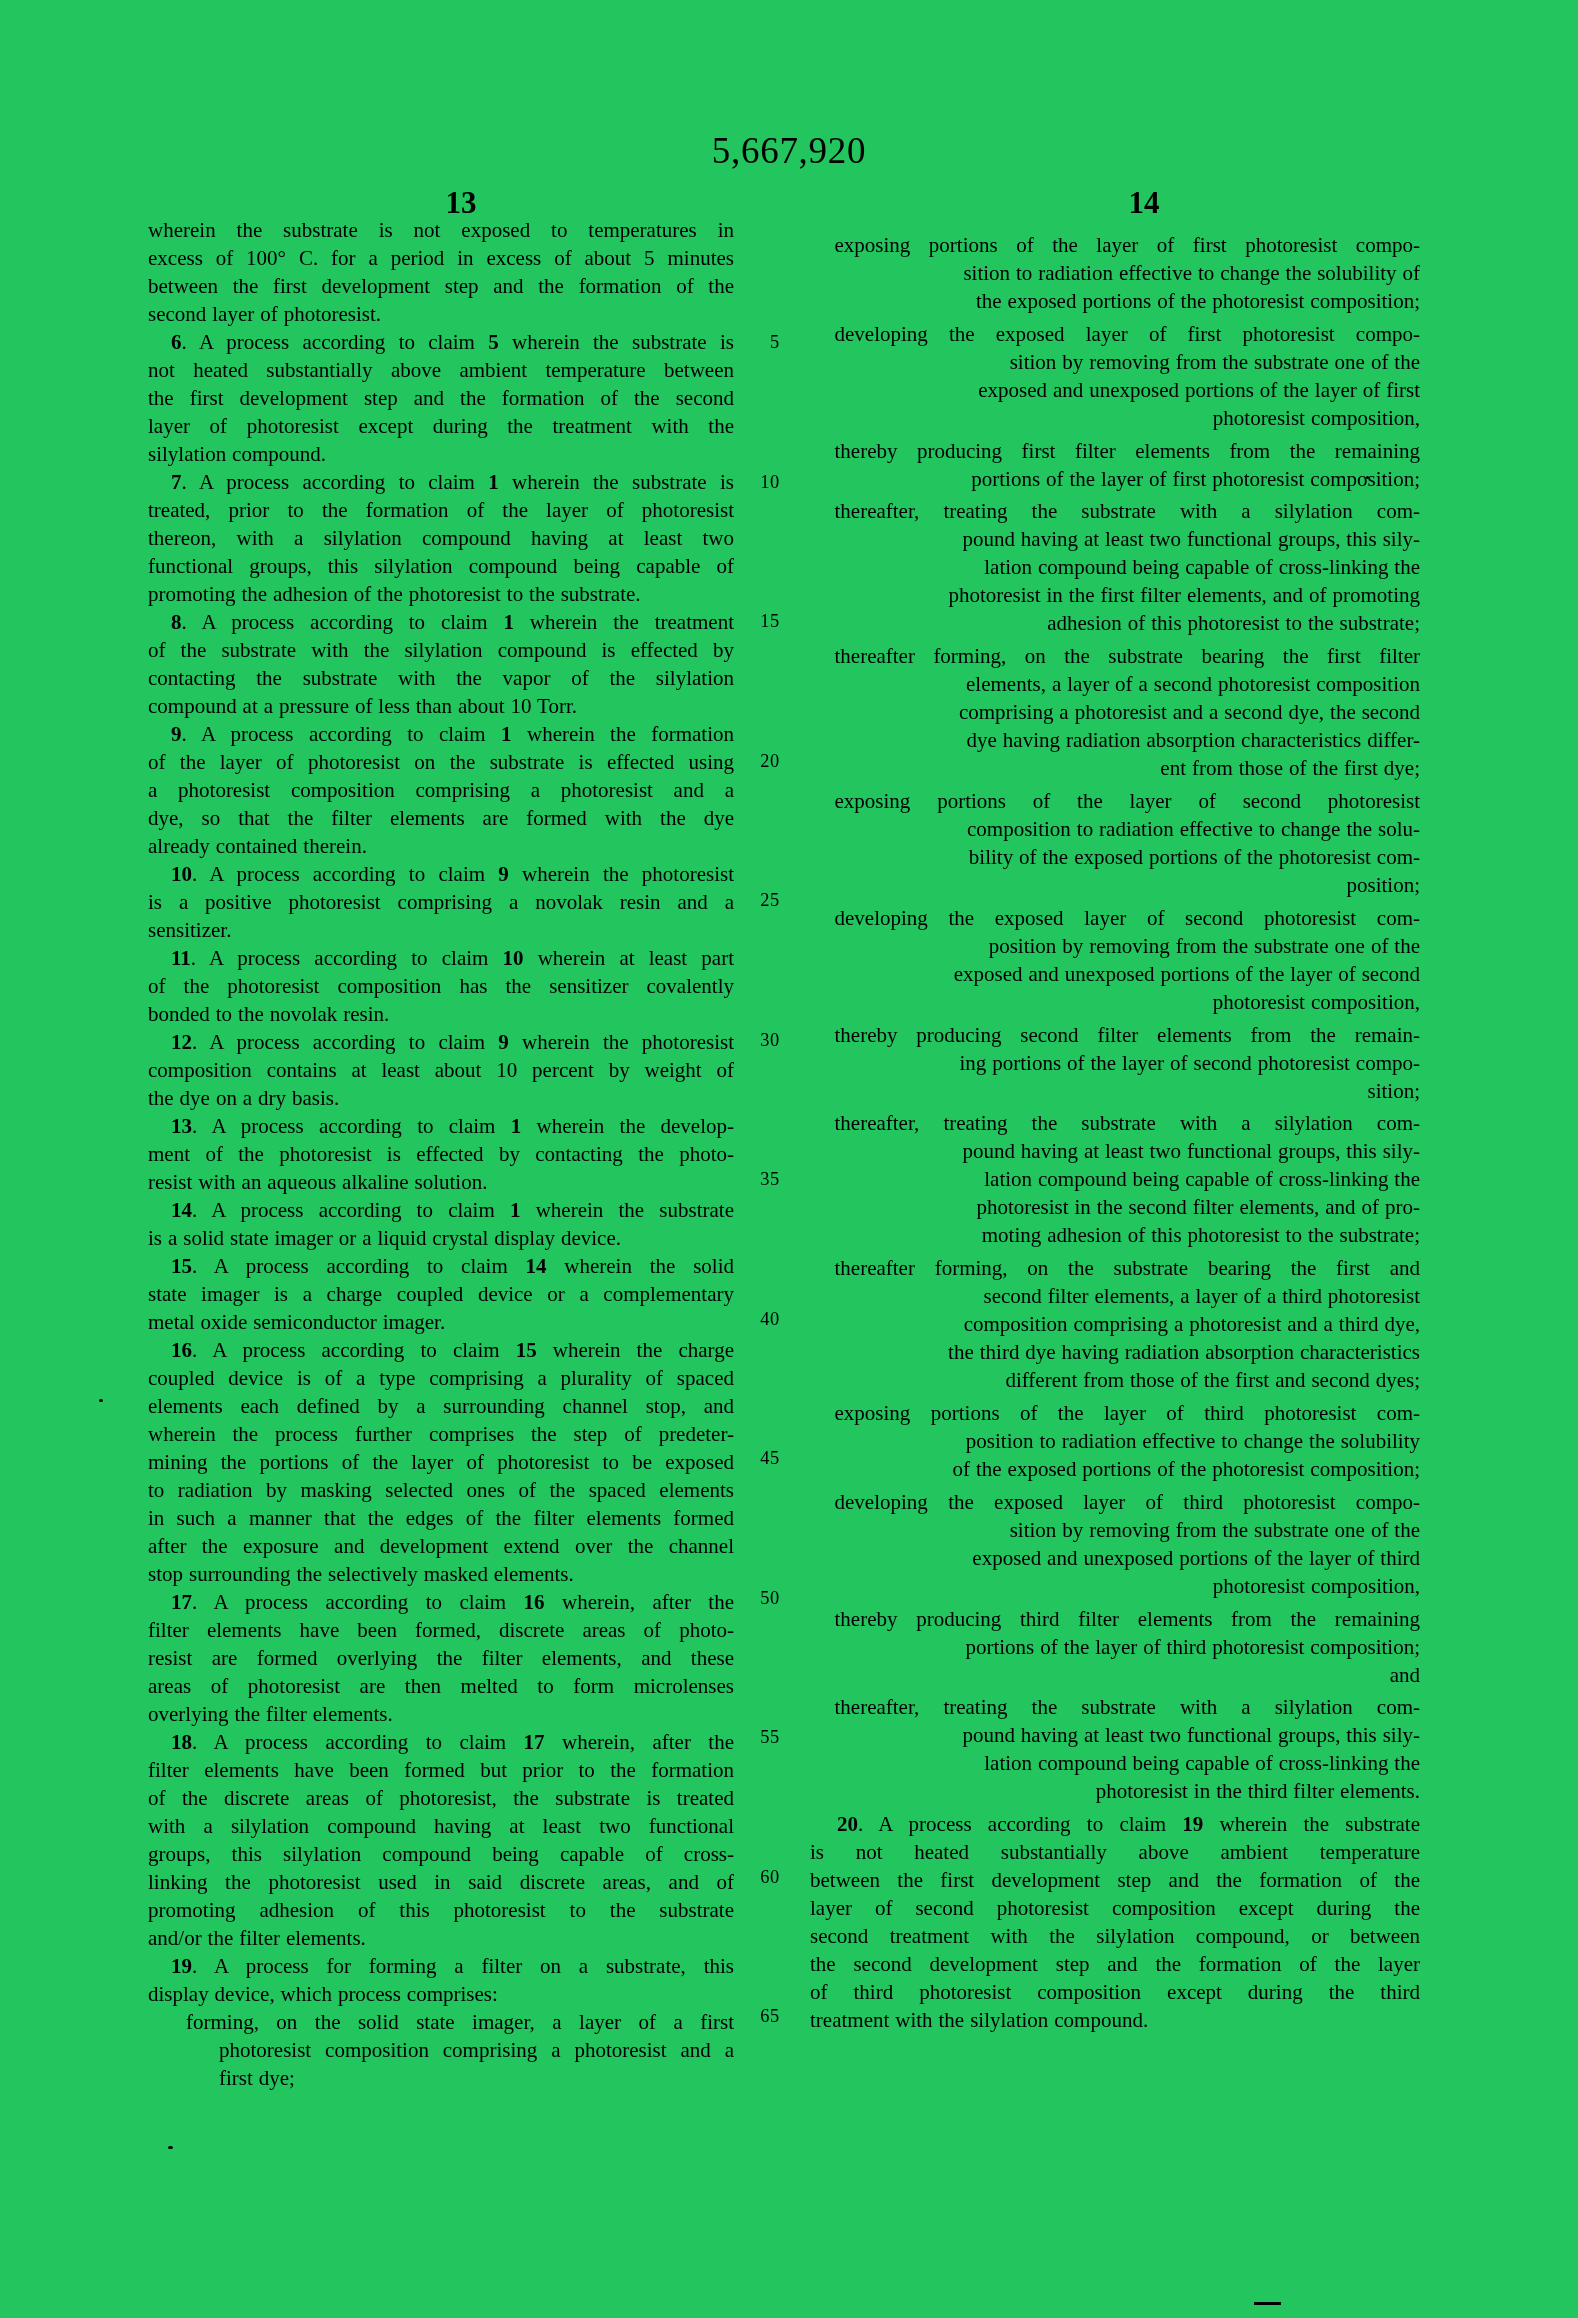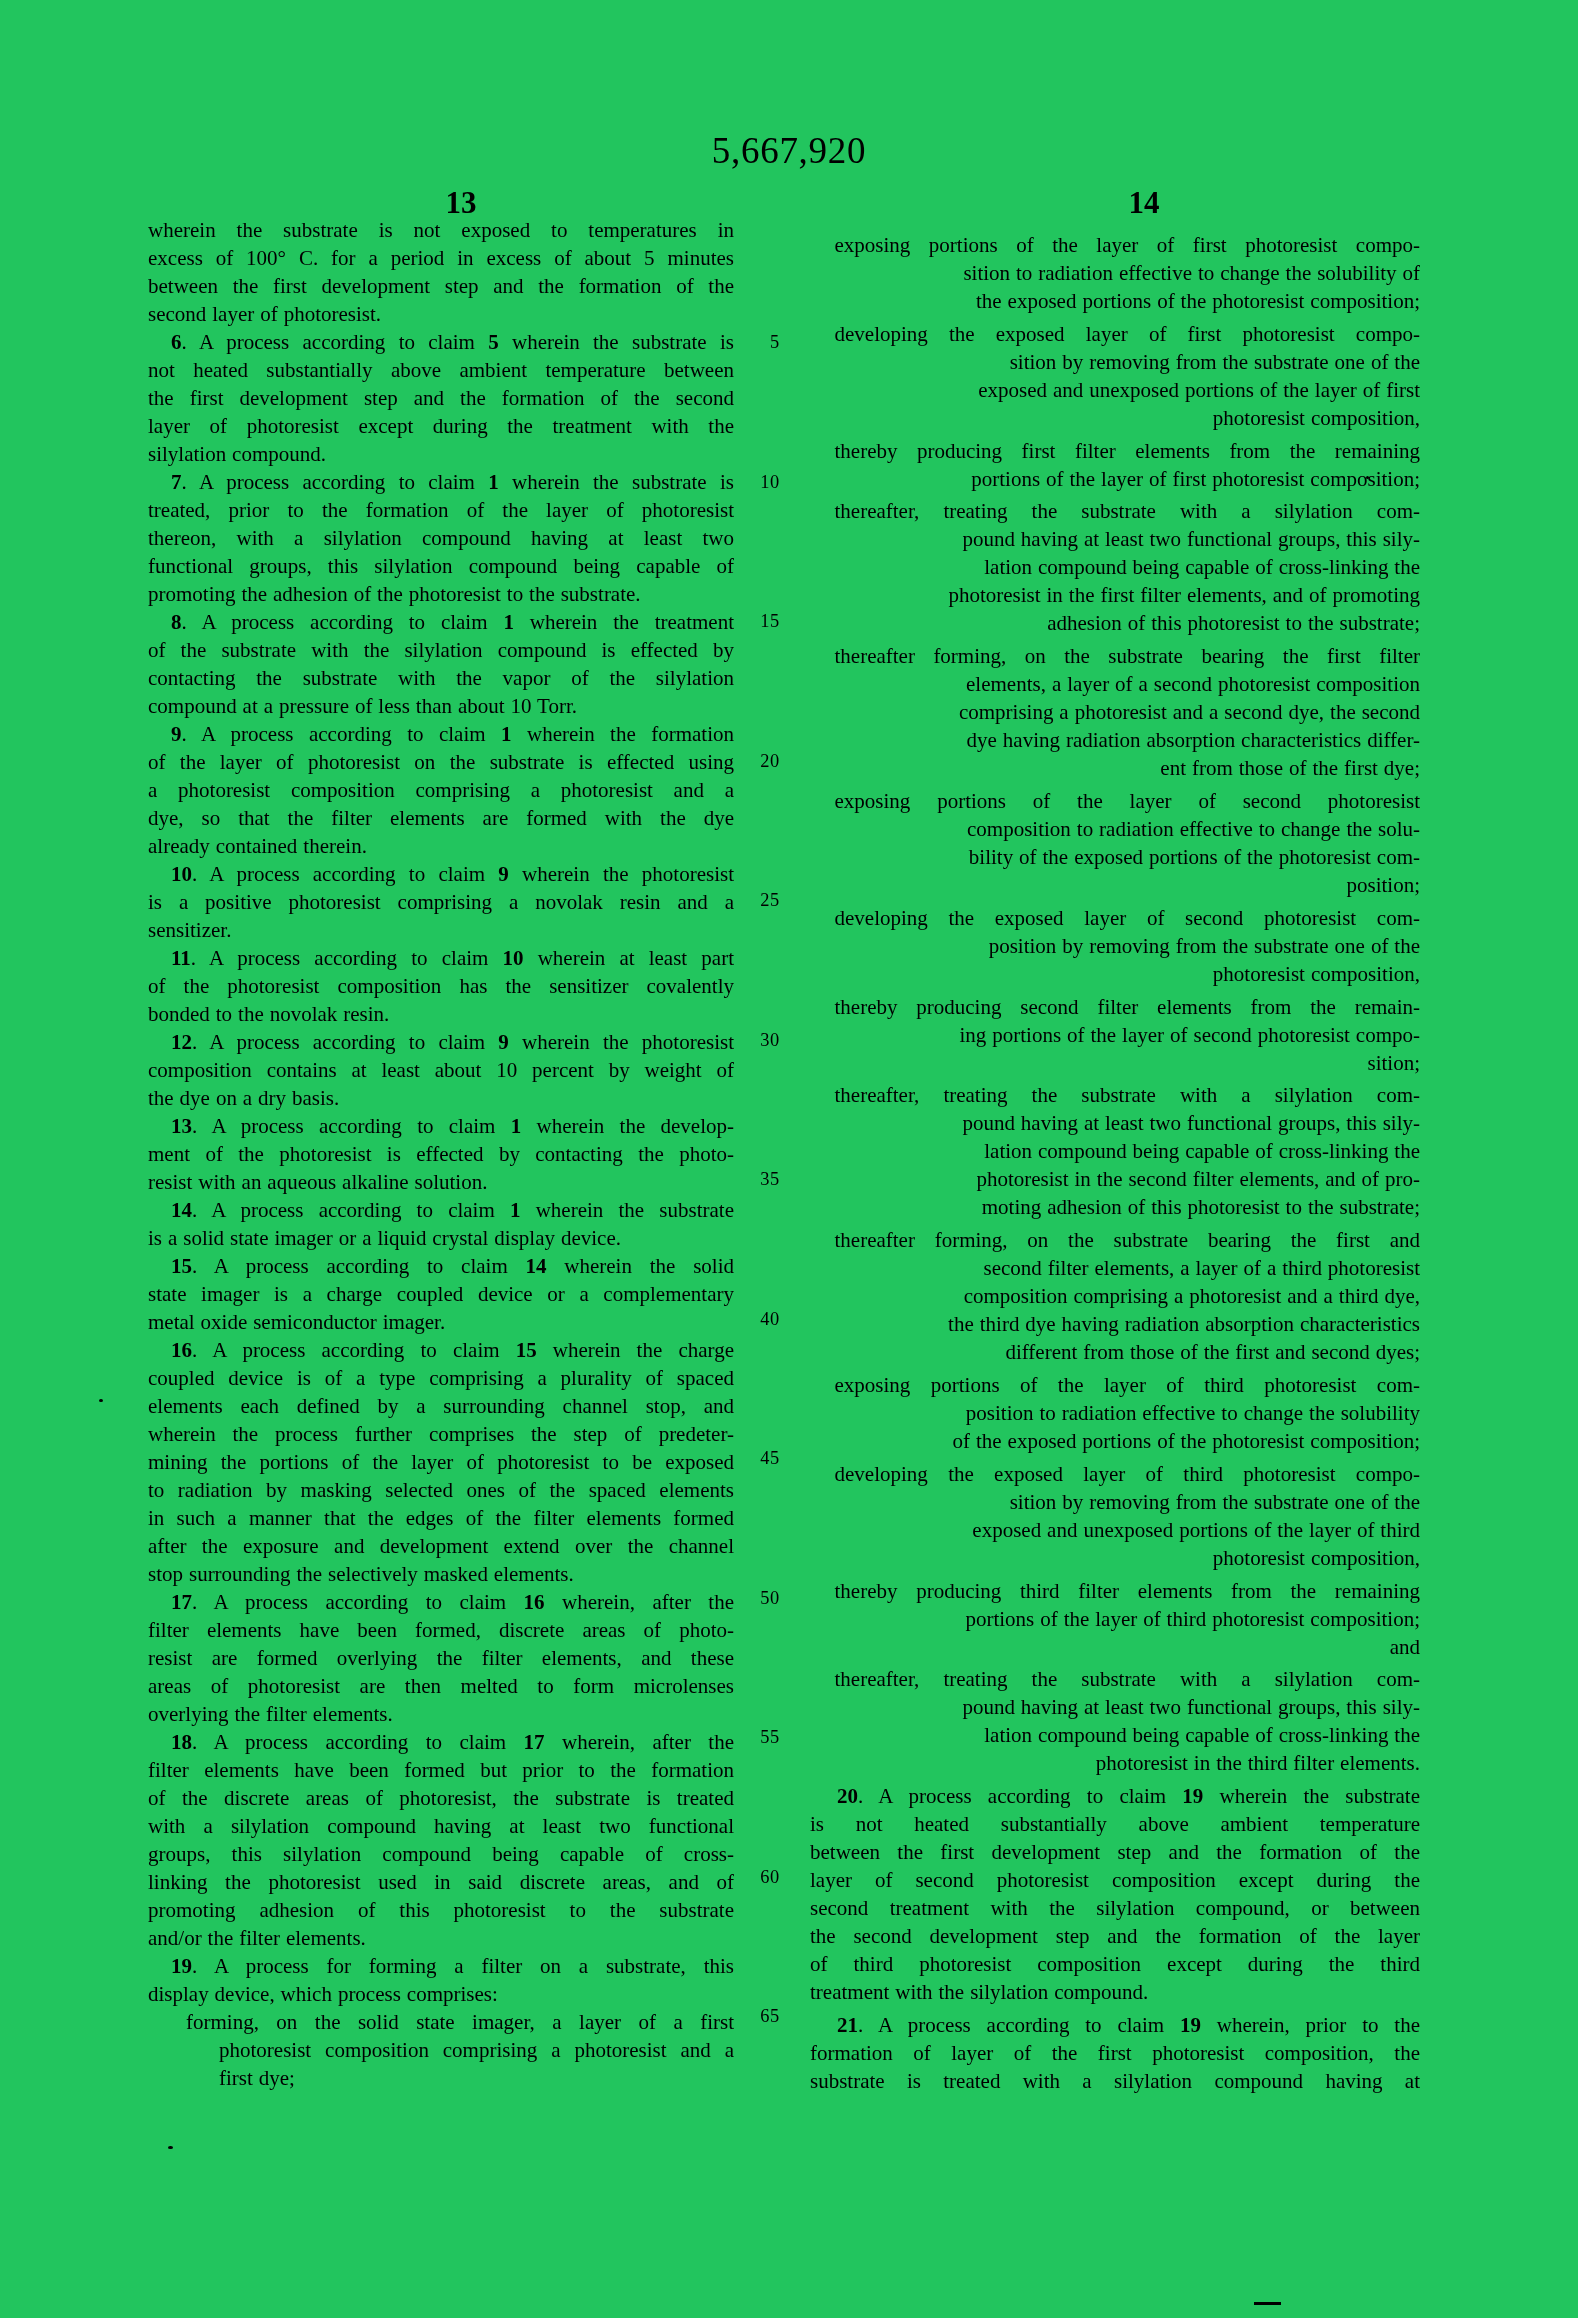--- a/index.html
+++ b/index.html
@@ -187,20 +187,21 @@
       </div>
       <div class="para clause">
         <div class="line first j">exposing portions of the layer of second photoresist</div>
         <div class="line cont j">composition to radiation effective to change the solu-</div>
         <div class="line cont j">bility of the exposed portions of the photoresist com-</div>
         <div class="line cont">position;</div>
       </div>
       <div class="para clause">
         <div class="line first j">developing the exposed layer of second photoresist com-</div>
         <div class="line cont j">position by removing from the substrate one of the</div>
+        <div class="line cont j">exposed and unexposed portions of the layer of second</div>
         <div class="line cont">photoresist composition,</div>
       </div>
       <div class="para clause">
         <div class="line first j">thereby producing second filter elements from the remain-</div>
         <div class="line cont j">ing portions of the layer of second photoresist compo-</div>
         <div class="line cont">sition;</div>
       </div>
       <div class="para clause">
         <div class="line first j">thereafter, treating the substrate with a silylation com-</div>
         <div class="line cont j">pound having at least two functional groups, this sily-</div>
@@ -240,24 +241,19 @@
       <div class="para claim">
         <div class="line first j"><b>20</b>. A process according to claim <b>19</b> wherein the substrate</div>
         <div class="line cont j">is not heated substantially above ambient temperature</div>
         <div class="line cont j">between the first development step and the formation of the</div>
         <div class="line cont j">layer of second photoresist composition except during the</div>
         <div class="line cont j">second treatment with the silylation compound, or between</div>
         <div class="line cont j">the second development step and the formation of the layer</div>
         <div class="line cont j">of third photoresist composition except during the third</div>
         <div class="line cont">treatment with the silylation compound.</div>
       </div>
-      <div class="para claim">
-        <div class="line first j"><b>21</b>. A process according to claim <b>19</b> wherein, prior to the</div>
-        <div class="line cont j">formation of layer of the first photoresist composition, the</div>
-        <div class="line cont j">substrate is treated with a silylation compound having at</div>
-      </div>
     </div>
 <div class="speck dot" style="left: 99px; top: 1399px; width: 4.1px; height: 3.4px;"></div>
     <div class="speck dot" style="left: 168px; top: 2146px; width: 4.8px; height: 3.4px;"></div>
     <div class="speck dot" style="left: 1366px; top: 476px; width: 3.4px; height: 3.4px;"></div>
     <div class="speck" style="left: 1254px; top: 2302px; width: 27px; height: 3.4px;"></div>
   </div>
 
 
 </body></html>

